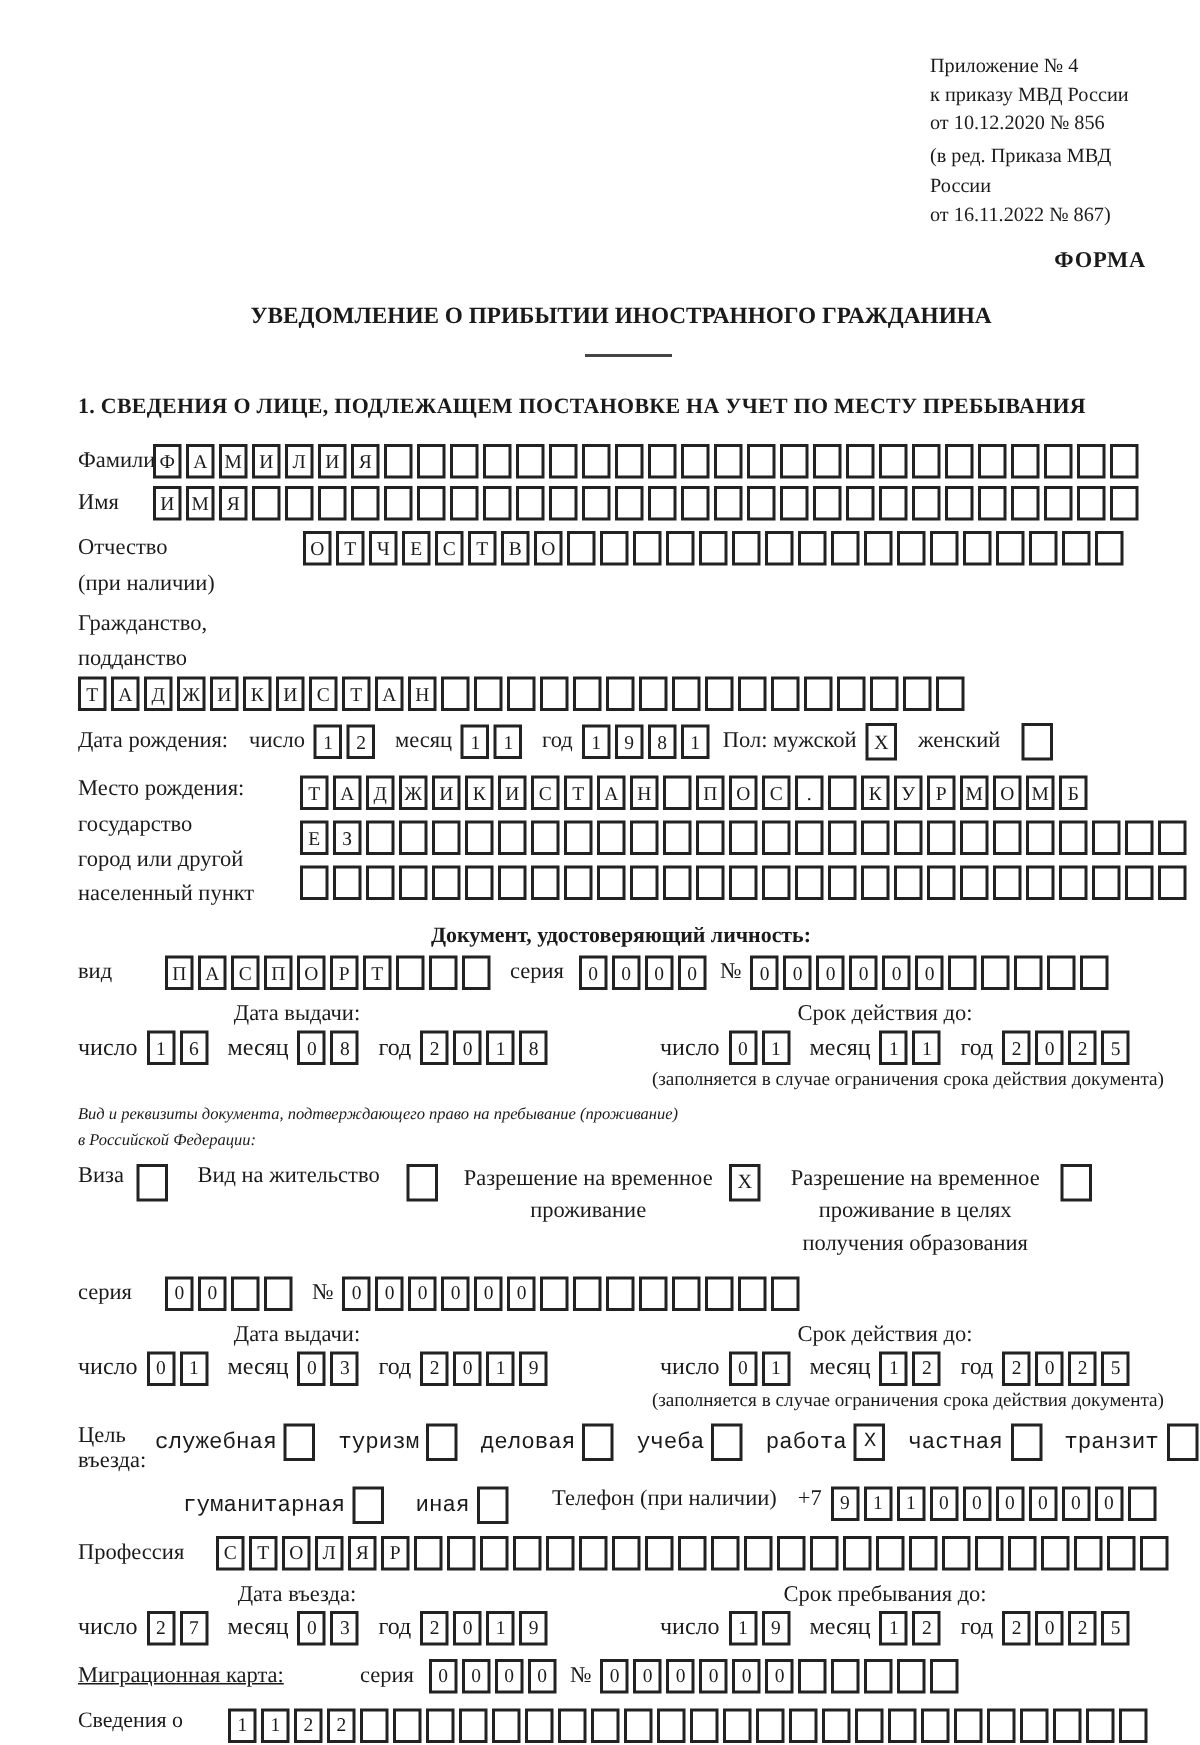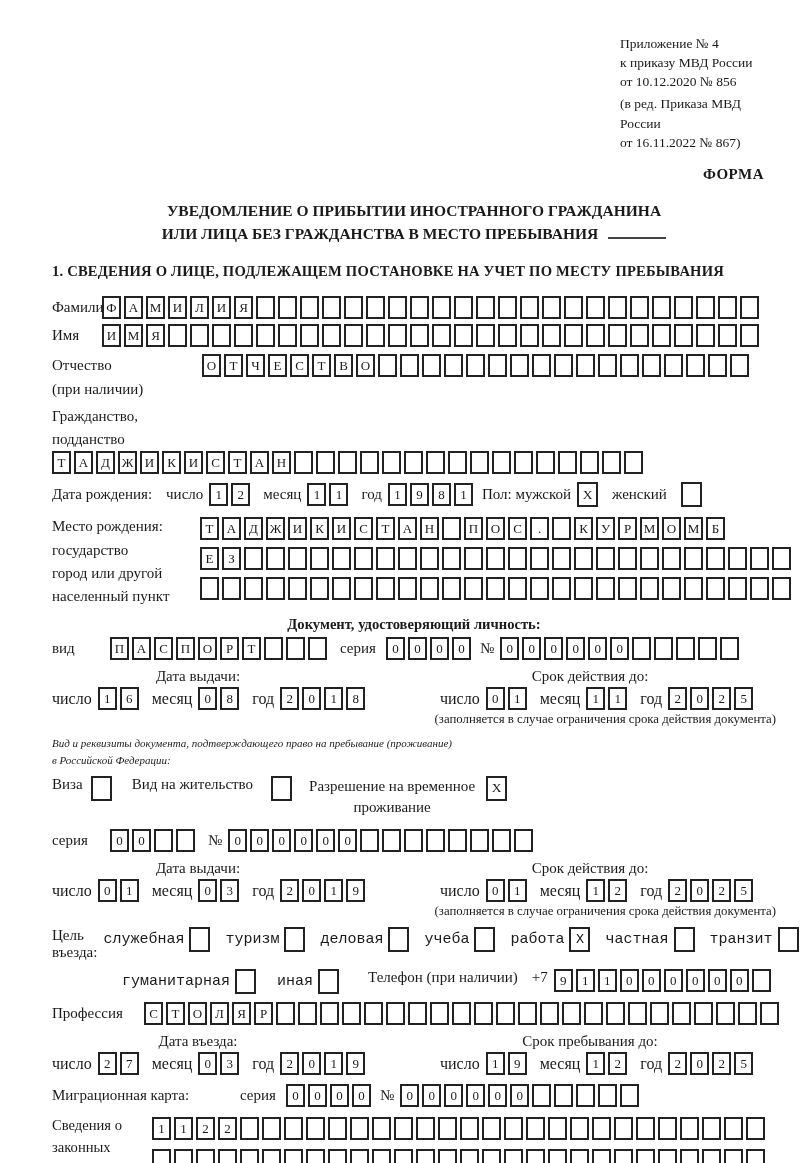--- a/index.html
+++ b/index.html
@@ -69,21 +69,21 @@
     <div>к приказу МВД России</div>
     <div>от 10.12.2020 № 856</div>
     <div class="sub">(в ред. Приказа МВД России</div>
     <div>от 16.11.2022 № 867)</div>
   </div>
 
   <div class="forma">ФОРМА</div>
 
   <div class="title">
     <div>УВЕДОМЛЕНИЕ О ПРИБЫТИИ ИНОСТРАННОГО ГРАЖДАНИНА</div>
-    <div><span>ИЛИ ЛИЦА БЕЗ ГРАЖДАНСТВА В МЕСТО ПРЕБЫВАНИЯ</span><span class="uline"></span></div>
+    <div><span class="uline"></span></div>
   </div>
 
   <div class="section">1. СВЕДЕНИЯ О ЛИЦЕ, ПОДЛЕЖАЩЕМ ПОСТАНОВКЕ НА УЧЕТ ПО МЕСТУ ПРЕБЫВАНИЯ</div>
 
   <div class="row" style="margin-top:16px;">
     <span class="lbl w50">Фамилия</span>
     <span class="cells">
         <span class="cell">Ф</span>
         <span class="cell">А</span>
         <span class="cell">М</span>
@@ -443,20 +443,24 @@
       <span class="cellbox"></span>
     </span>
     <span class="titem gap20">
       <span class="tl">Вид на жительство</span>
       <span class="cellbox gap10"></span>
     </span>
     <span class="titem gap14">
       <span class="tl wrap tw180">Разрешение на временное проживание</span>
       <span class="cellbox">X</span>
     </span>
+    <span class="titem gap14">
+      <span class="tl wrap tw185">Разрешение на временное проживание в целях получения образования</span>
+      <span class="cellbox"></span>
+    </span>
   </div>
 
   <div class="row" style="margin-top:10px;">
     <span class="lbl w58">серия</span>
     <span class="cells">
         <span class="cell">0</span>
         <span class="cell">0</span>
         <span class="cell"></span>
         <span class="cell"></span>
       </span>
@@ -660,21 +664,21 @@
             <span class="cell">2</span>
             <span class="cell">0</span>
             <span class="cell">2</span>
             <span class="cell">5</span>
           </span>
       </div>
     </div>
   </div>
 
   <div class="row" style="margin-top:9px;">
-    <span class="lbl" style="width:188px;">Миграционная карта:</span>
+    <span class="lbl" style="width:188px;text-decoration:underline;">Миграционная карта:</span>
     <span class="mr10">серия</span>
     <span class="cells">
         <span class="cell">0</span>
         <span class="cell">0</span>
         <span class="cell">0</span>
         <span class="cell">0</span>
       </span>
     <span class="gap6 mr6">№</span>
     <span class="cells">
         <span class="cell">0</span>

